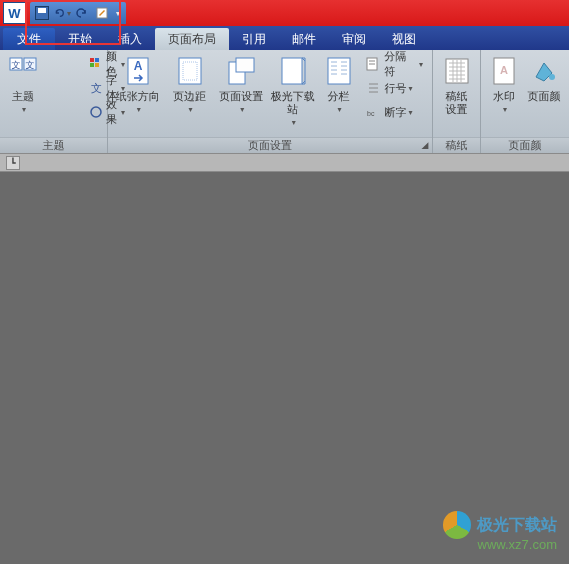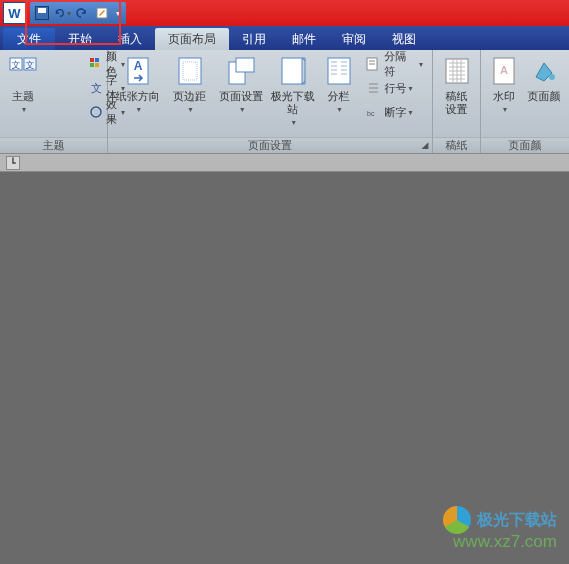--- a/index.html
+++ b/index.html
@@ -227,21 +227,21 @@
       height: 28px;
       border-radius: 50%;
       background: conic-gradient(#2aa8e0 0 120deg, #7ec23d 120deg 240deg, #f0a020 240deg 360deg);
     }
     .wm-text {
       font-size: 16px;
       font-weight: bold;
       color: #4aa0d0;
     }
     .wm-url {
-      font-size: 17px;
+      font-size: 13px;
       color: #6db35a;
       margin-top: -2px;
     }
     svg { display: block; }
   </style>
 </head>
 <body>
 
 <div class="highlight-box"></div>
 

